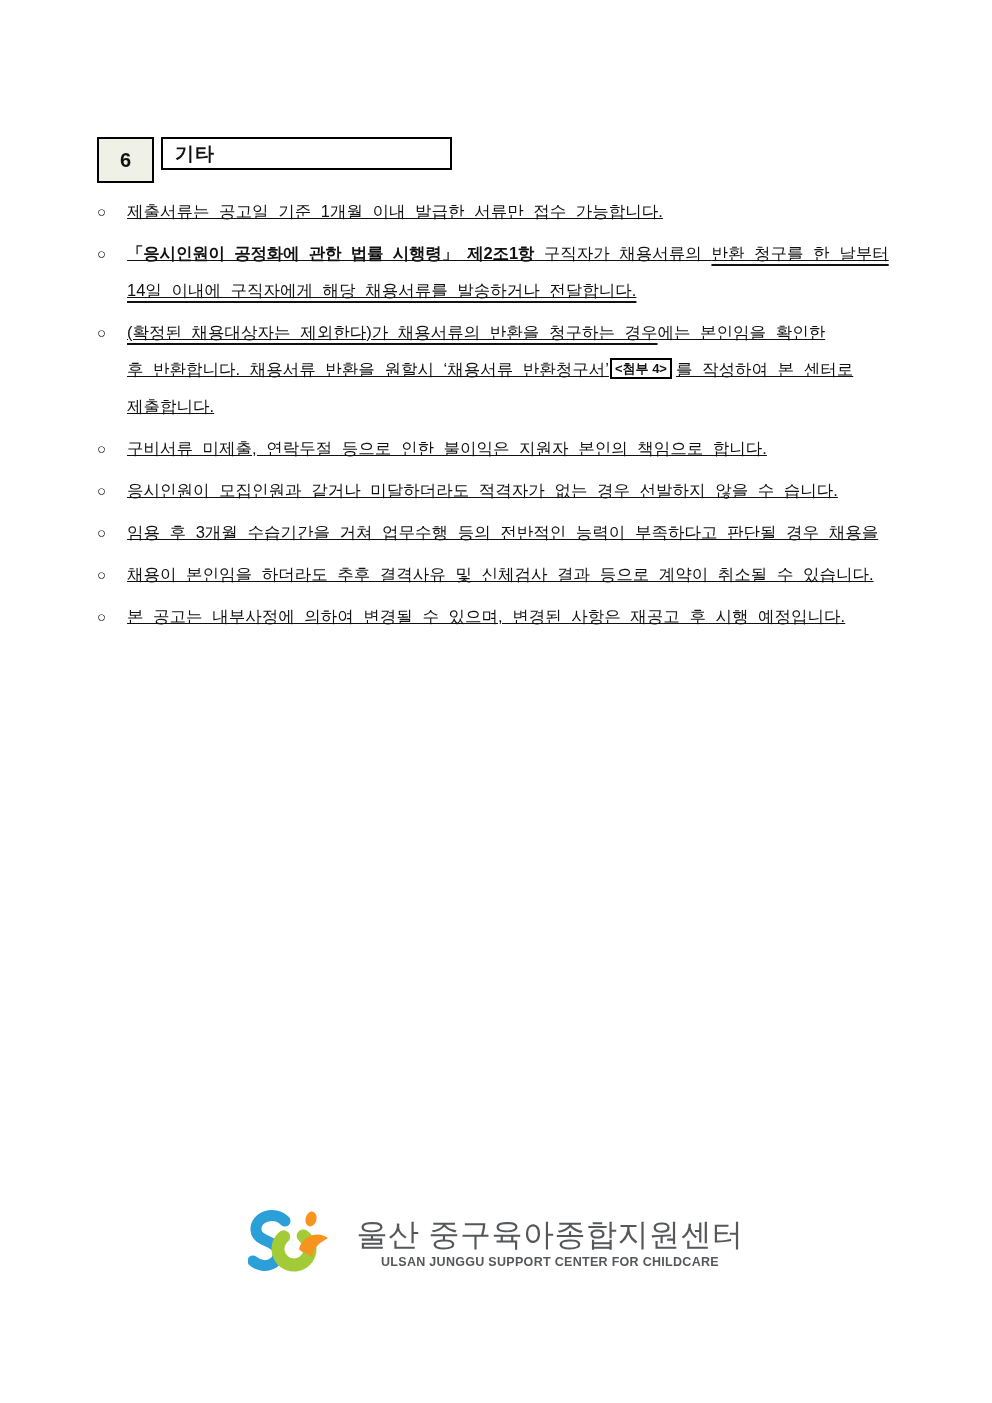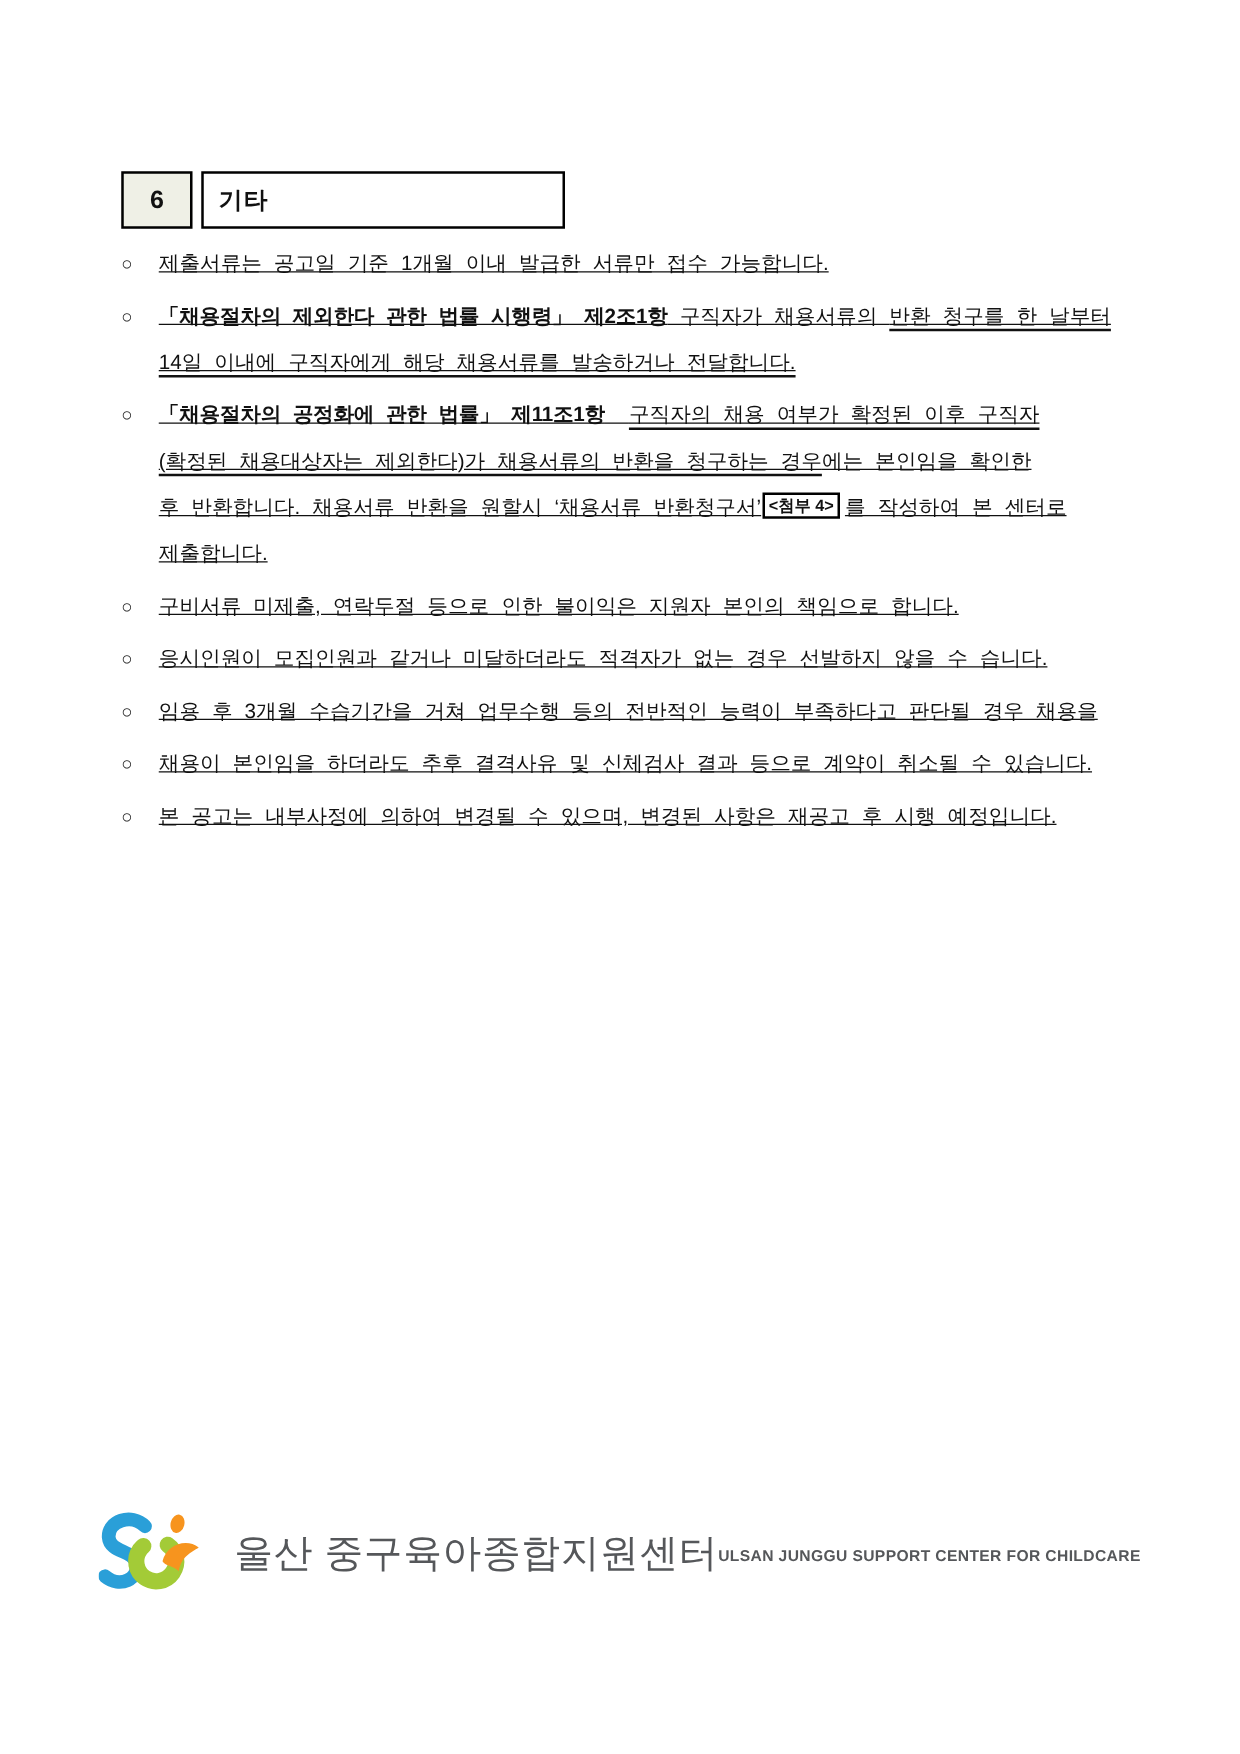--- a/index.html
+++ b/index.html
@@ -23,21 +23,21 @@
   .num-box {
     box-sizing: border-box;
     width: 57px; height: 46px;
     background: #eff0e6;
     border: 2px solid #000;
     display: flex; align-items: center; justify-content: center;
     font-size: 20px; font-weight: 700;
   }
   .title-box {
     box-sizing: border-box;
-    width: 291px; height: 46px;
+    width: 291px; height: 33px;
     background: #ffffff;
     border: 2px solid #000;
     display: flex; align-items: center;
     padding-left: 12px;
     font-size: 19px; font-weight: 700;
     letter-spacing: 1px;
   }
 
   
   #bullets {
@@ -87,21 +87,21 @@
   .footer {
     position: absolute;
     left: 0; top: 1208px;
     width: 992px;
     display: flex;
     justify-content: center;
     align-items: center;
     gap: 16px;
   }
   .logo-mark { width: 92px; height: 70px; flex: 0 0 auto; }
-  .logo-text { display: flex; flex-direction: row; align-items: flex-end; }
+  .logo-text { display: flex; flex-direction: column; align-items: flex-end; }
   .logo-kr {
     font-size: 31px;
     font-weight: 500;
     color: #55575a;
     letter-spacing: 0.5px;
     line-height: 34px;
   }
   .logo-en {
     font-size: 12.5px;
     font-weight: 700;
@@ -123,26 +123,25 @@
   </div>
 </div>
 
 <div id="bullets">
     <div class="bullet">
       <span class="marker">○</span>
       <div class="line"><span class="seg normal">제출서류는 공고일 기준 1개월 이내 발급한 서류만 접수 가능합니다.</span></div>
     </div>
     <div class="bullet">
       <span class="marker">○</span>
-      <div class="line"><span class="seg bold">「채용절차의 제외한다 관한 법률 시행령」 제2조1항</span><span class="seg normal"> 구직자가 채용서류의 </span><span class="seg underline">반환 청구를 한 날부터</span></div>
+      <div class="line"><span class="seg bold">「응시인원이 공정화에 관한 법률 시행령」 제2조1항</span><span class="seg normal"> 구직자가 채용서류의 </span><span class="seg underline">반환 청구를 한 날부터</span></div>
       <div class="line"><span class="seg underline">14일 이내에 구직자에게 해당 채용서류를 발송하거나 전달합니다.</span></div>
     </div>
     <div class="bullet">
       <span class="marker">○</span>
-      <div class="line"><span class="seg bold">「채용절차의 공정화에 관한 법률」 제11조1항</span><span class="seg normal">  </span><span class="seg underline">구직자의 채용 여부가 확정된 이후 구직자</span></div>
       <div class="line"><span class="seg underline">(확정된 채용대상자는 제외한다)가 채용서류의 반환을 청구하는 경우</span><span class="seg normal">에는 본인임을 확인한</span></div>
       <div class="line"><span class="seg normal">후 반환합니다. 채용서류 반환을 원할시 ‘채용서류 반환청구서’</span><span class="seg box">&lt;첨부 4&gt;</span><span class="seg normal">를 작성하여 본 센터로</span></div>
       <div class="line"><span class="seg normal">제출합니다.</span></div>
     </div>
     <div class="bullet">
       <span class="marker">○</span>
       <div class="line"><span class="seg normal">구비서류 미제출, 연락두절 등으로 인한 불이익은 지원자 본인의 책임으로 합니다.</span></div>
     </div>
     <div class="bullet">
       <span class="marker">○</span>

